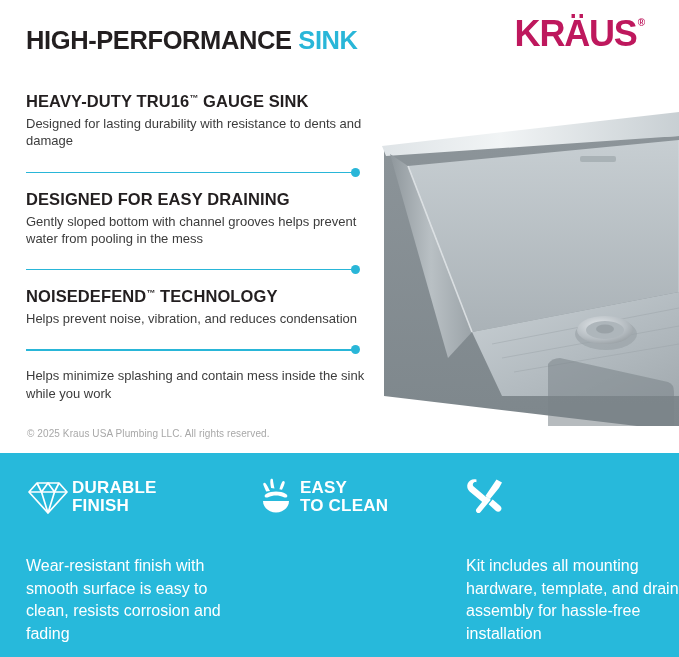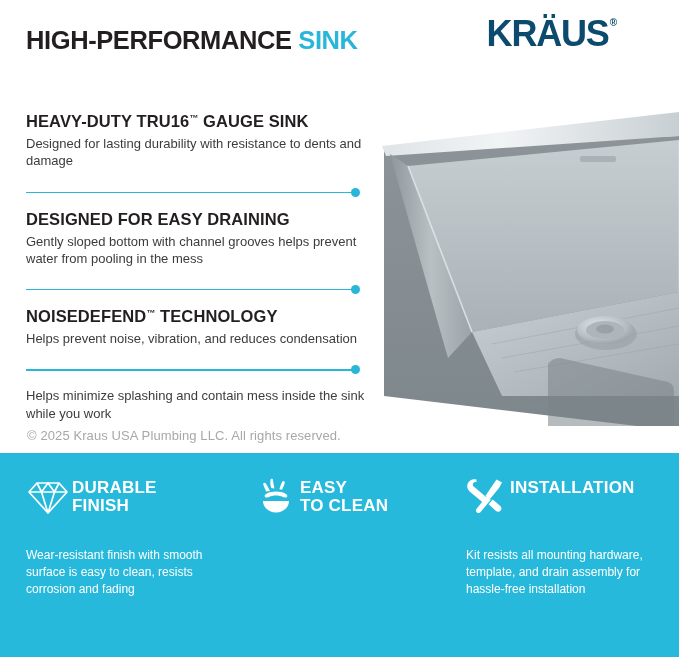--- a/index.html
+++ b/index.html
@@ -11,20 +11,21 @@
     height: 657px;
     background: #ffffff;
     font-family: "Liberation Sans", sans-serif;
     overflow: hidden;
   }
   .page {
     position: relative;
     width: 638px;
     height: 657px;
     background: #ffffff;
+    padding-left: 36px;
   }
 
   
   .header {
     position: absolute;
     top: 16px;
     left: 26px;
     right: 22px;
     height: 52px;
   }
@@ -37,44 +38,43 @@
     letter-spacing: -0.4px;
     color: #231f20;
     white-space: nowrap;
   }
   .headline .accent {
     color: #29b6d8;
   }
   .brand {
     position: absolute;
     top: 0;
-    right: 0;
+    right: 8px;
     font-size: 36px;
     font-weight: bold;
     letter-spacing: -1.2px;
-    color: #0c4a6e;
+    color: #be185d;
     line-height: 1;
     white-space: nowrap;
   }
   .brand .reg {
     font-size: 10px;
     vertical-align: top;
     position: relative;
     top: 2px;
     left: 1px;
     letter-spacing: 0;
   }
 
   
   .features {
     position: absolute;
     top: 92px;
     left: 26px;
     width: 340px;
-    margin-top: 20px;
   }
   .feature {
     position: relative;
     padding-bottom: 10px;
   }
   .feature h3 {
     margin: 0 0 4px 0;
     font-size: 16.5px;
     font-weight: bold;
     color: #231f20;
@@ -112,21 +112,21 @@
     width: 9px;
     height: 9px;
     border-radius: 50%;
     background: #29b6d8;
   }
 
   .copyright {
     position: absolute;
     top: 428px;
     left: 27px;
-    font-size: 13px;
+    font-size: 10px;
     color: #a8a8a8;
     letter-spacing: 0.1px;
   }
 
   
   .sink-art {
     position: absolute;
     top: 96px;
     left: 352px;
     width: 327px;
@@ -175,22 +175,22 @@
     font-weight: bold;
     color: #ffffff;
     line-height: 1.08;
     letter-spacing: 0.2px;
     padding-top: 2px;
   }
   .col.c2 .col-icon { width: 42px; flex: 0 0 42px; }
   .col.c3 .col-icon { width: 44px; flex: 0 0 44px; }
 
   .col-body {
-    margin-top: 24px;
-    font-size: 12px;
+    margin-top: 32px;
+    font-size: 16px;
     color: #ffffff;
     line-height: 1.42;
   }
 </style>
 </head>
 <body>
 
 <div class="page">
 
   <div class="header">
@@ -352,22 +352,21 @@
                 <path d="M5,4 l6,-2 l2,6 l7,9 l-4,4 l-9,-7 l-6,-2 z" opacity="0"></path>
 
                 <path d="M30.5,2.5 l5.5,3 l-3,5.5 l-9,11 l-4.5,-3.2 z M20.4,19.6 l4.4,3.2 l-10.4,12.4 c-0.9,1.1 -2.5,1.2 -3.5,0.4 c-1.1,-0.8 -1.3,-2.4 -0.5,-3.5 z"></path>
 
                 <path d="M10.5,2.6 c-3.6,-1.2 -7.6,0.6 -8.9,4.2 c-1,2.8 -0.1,5.8 2,7.6 l13.3,11.2 l4.1,-4.8 l-13.3,-11.2 c-0.8,-0.7 -1.1,-1.8 -0.7,-2.8 c0.5,-1.4 2,-2.1 3.4,-1.6 z"></path>
                 <path d="M22.6,27.3 l4.1,-4.8 l7.6,6.4 c1.4,1.2 1.6,3.3 0.4,4.7 c-1.2,1.4 -3.3,1.6 -4.7,0.4 z"></path>
               </g>
             </svg>
           </div>
           <div class="col-title">
-            <div>INSTALLATION</div>
           </div>
         </div>
-        <div class="col-body">Kit resists all mounting hardware, template, and drain assembly for hassle-free installation</div>
+        <div class="col-body">Kit includes all mounting hardware, template, and drain assembly for hassle-free installation</div>
       </div>
 
     </div>
   </div>
 
 </div>
 
 </body></html>

